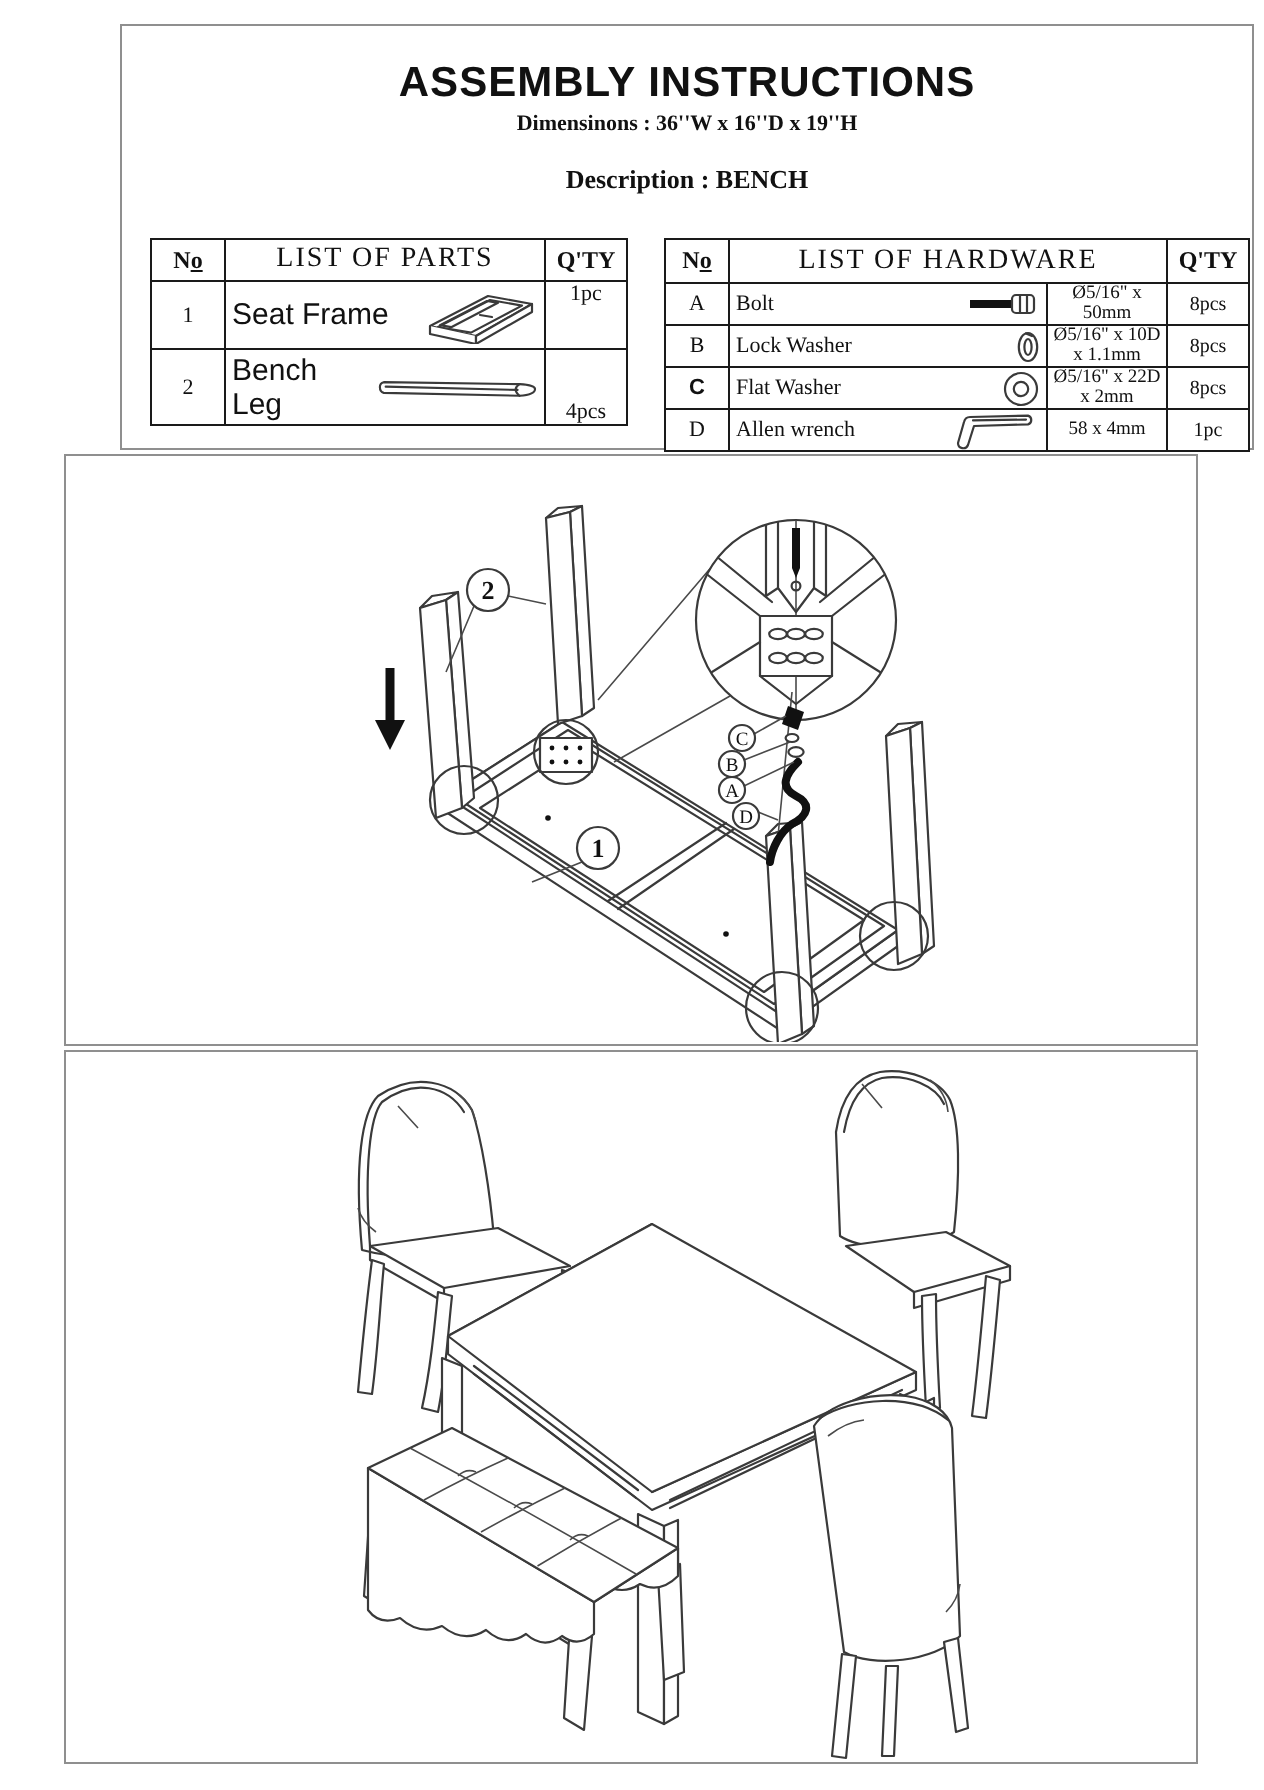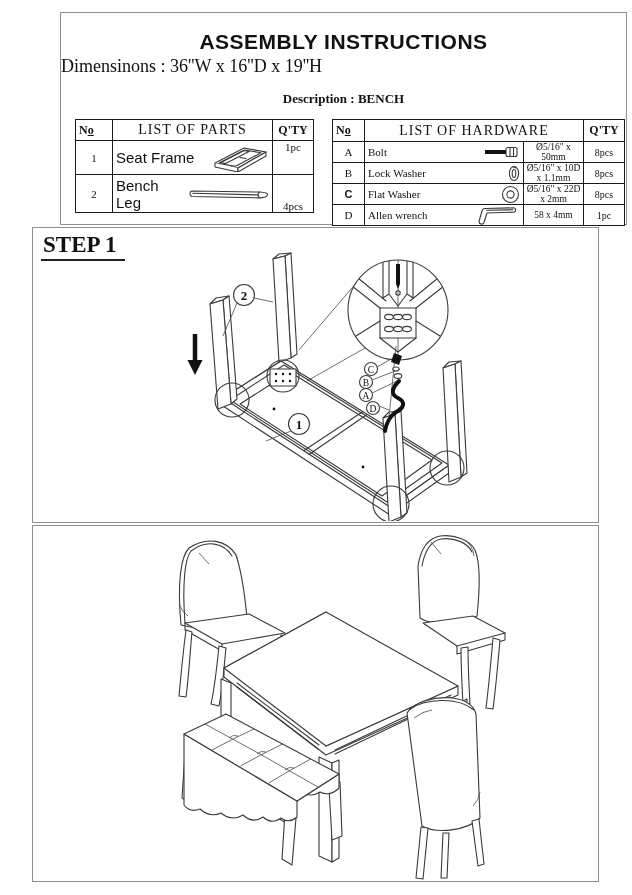--- a/index.html
+++ b/index.html
@@ -3,28 +3,28 @@
 <meta charset="utf-8">
 <style>
   html,body{margin:0;padding:0;background:#ffffff;}
   .page{position:relative;width:632px;height:895px;background:#fff;font-family:"Liberation Serif",serif;color:#111;overflow:hidden;}
   .box{position:absolute;left:32px;width:567px;border:1.5px solid #8f8f8f;background:#fff;box-sizing:border-box;}
   .box1{top:12px;height:213px;margin-left:28px;}
   .box2{top:227px;height:296px;}
   .box3{top:525px;height:357px;}
 
   .title{margin-top:17px;text-align:center;font-family:"Liberation Sans",sans-serif;font-weight:bold;font-size:21px;letter-spacing:.5px;}
-  .dims{font-weight:normal;font-size:18px;margin-top:2px;}
+  .dims{text-align:center;font-weight:bold;font-size:11px;margin-top:2px;}
   .desc{text-align:center;font-weight:bold;font-size:13px;margin-top:14px;}
 
   table{border-collapse:collapse;position:absolute;background:#fff;}
   td,th{border:1.5px solid #1a1a1a;padding:0 3px;box-sizing:border-box;}
   .parts-table{left:14px;top:106px;width:239px;}
   .hw-table{left:271px;top:106px;width:293px;}
-  .th-no{font-size:12px;font-weight:bold;width:37px;}
+  .th-no{font-size:12px;font-weight:bold;width:37px;text-align:center;}
   .hw-table .th-no{width:32px;}
   .th-title{font-size:14px;text-align:center;letter-spacing:1px;font-weight:normal;}
   .th-qty{font-size:12px;font-weight:bold;width:41px;text-align:center;}
   .u{text-decoration:underline;}
   .parts-table .row-h{height:21px;}
   .parts-table .r1{height:34px;}
   .parts-table .r2{height:38px;}
   .cell-no{font-size:11px;text-align:center;}
   .cell-name{font-family:Liberation Sans, sans-serif;font-size:15px;}
   .name-flex{display:flex;align-items:center;justify-content:space-between;gap:2px;}
@@ -163,21 +163,20 @@
           </div>
         </td>
         <td class="hw-spec">58 x 4mm</td>
         <td class="hw-qty">1pc</td>
       </tr>
     </tbody>
       </table>
   </div>
 
   <div class="box box2">
-    <div class="step-heading">STEP 1</div>
     <svg class="diagram" width="564" height="293" viewBox="0 0 564 293">
       <defs>
         <clipPath id="detailClip">
             <circle cx="365" cy="82" r="50"></circle>
           </clipPath>
       </defs>
 
       <g>
         <path class="lnw" d="M248,133 L190,170 L190,178 L357,287 L416,245 L416,237 L357,279 Z"></path>
         <path class="lnw" d="M248,133 L190,170 L357,279 L416,237 Z"></path>

